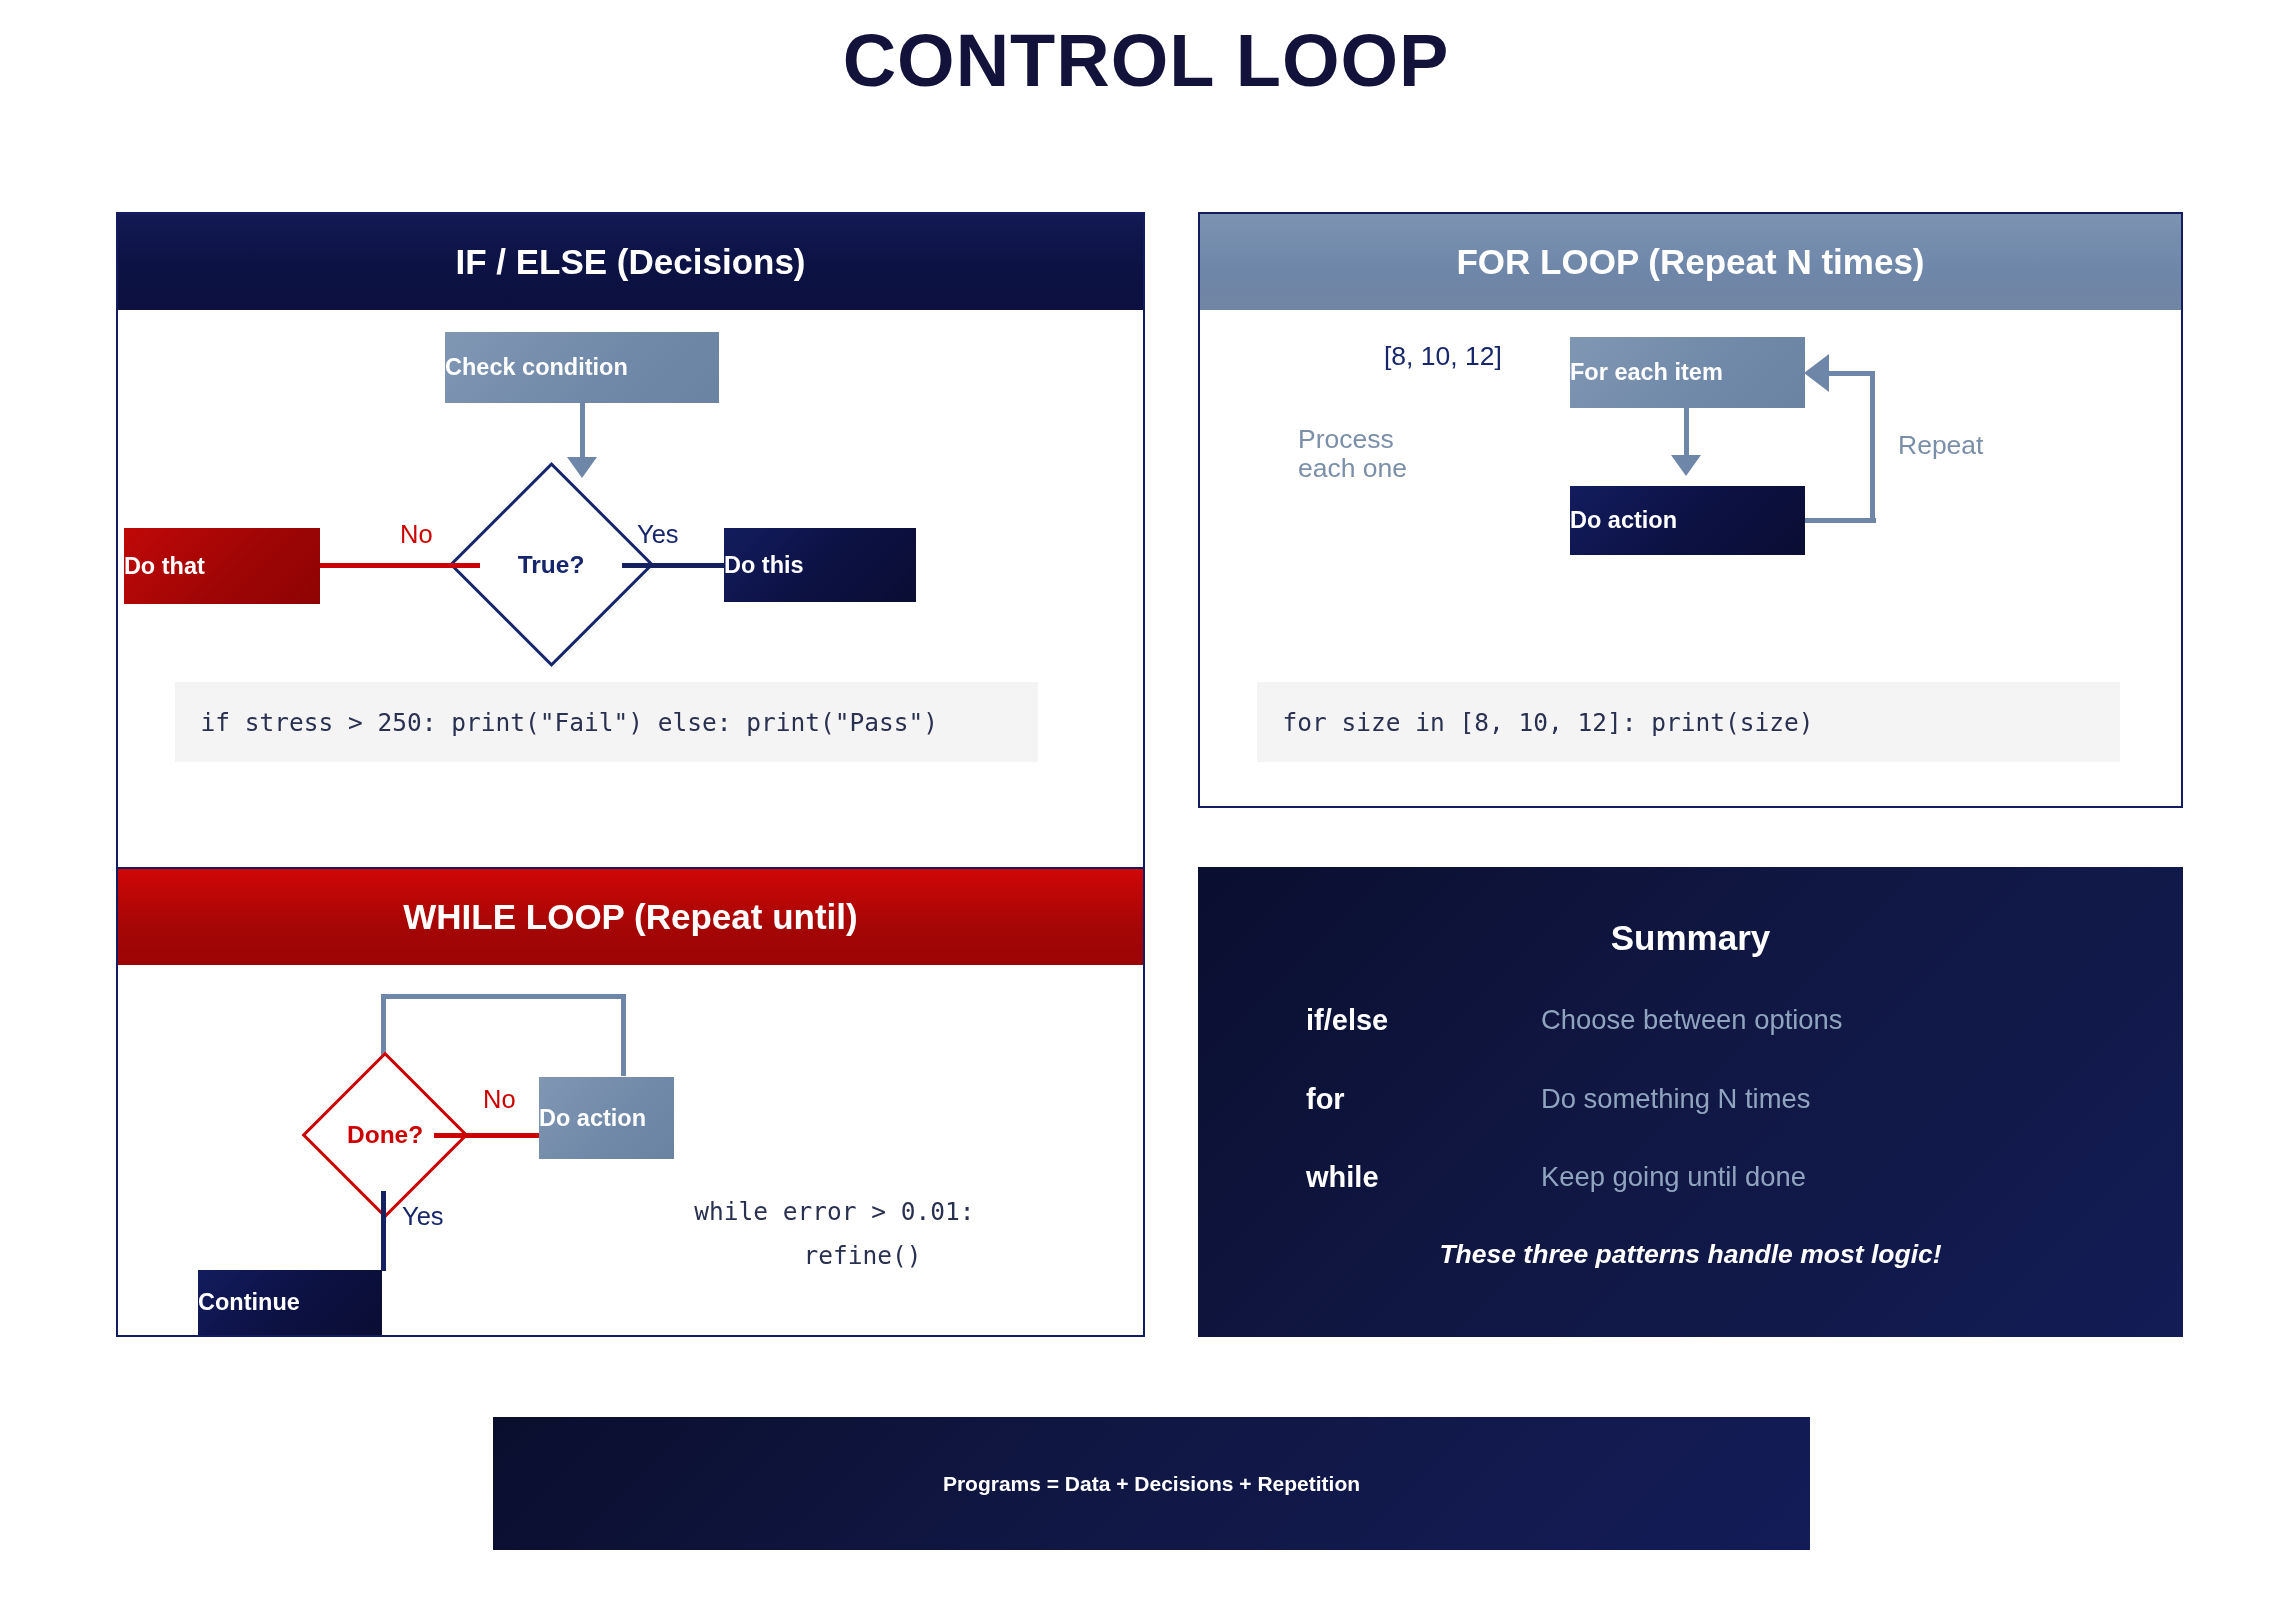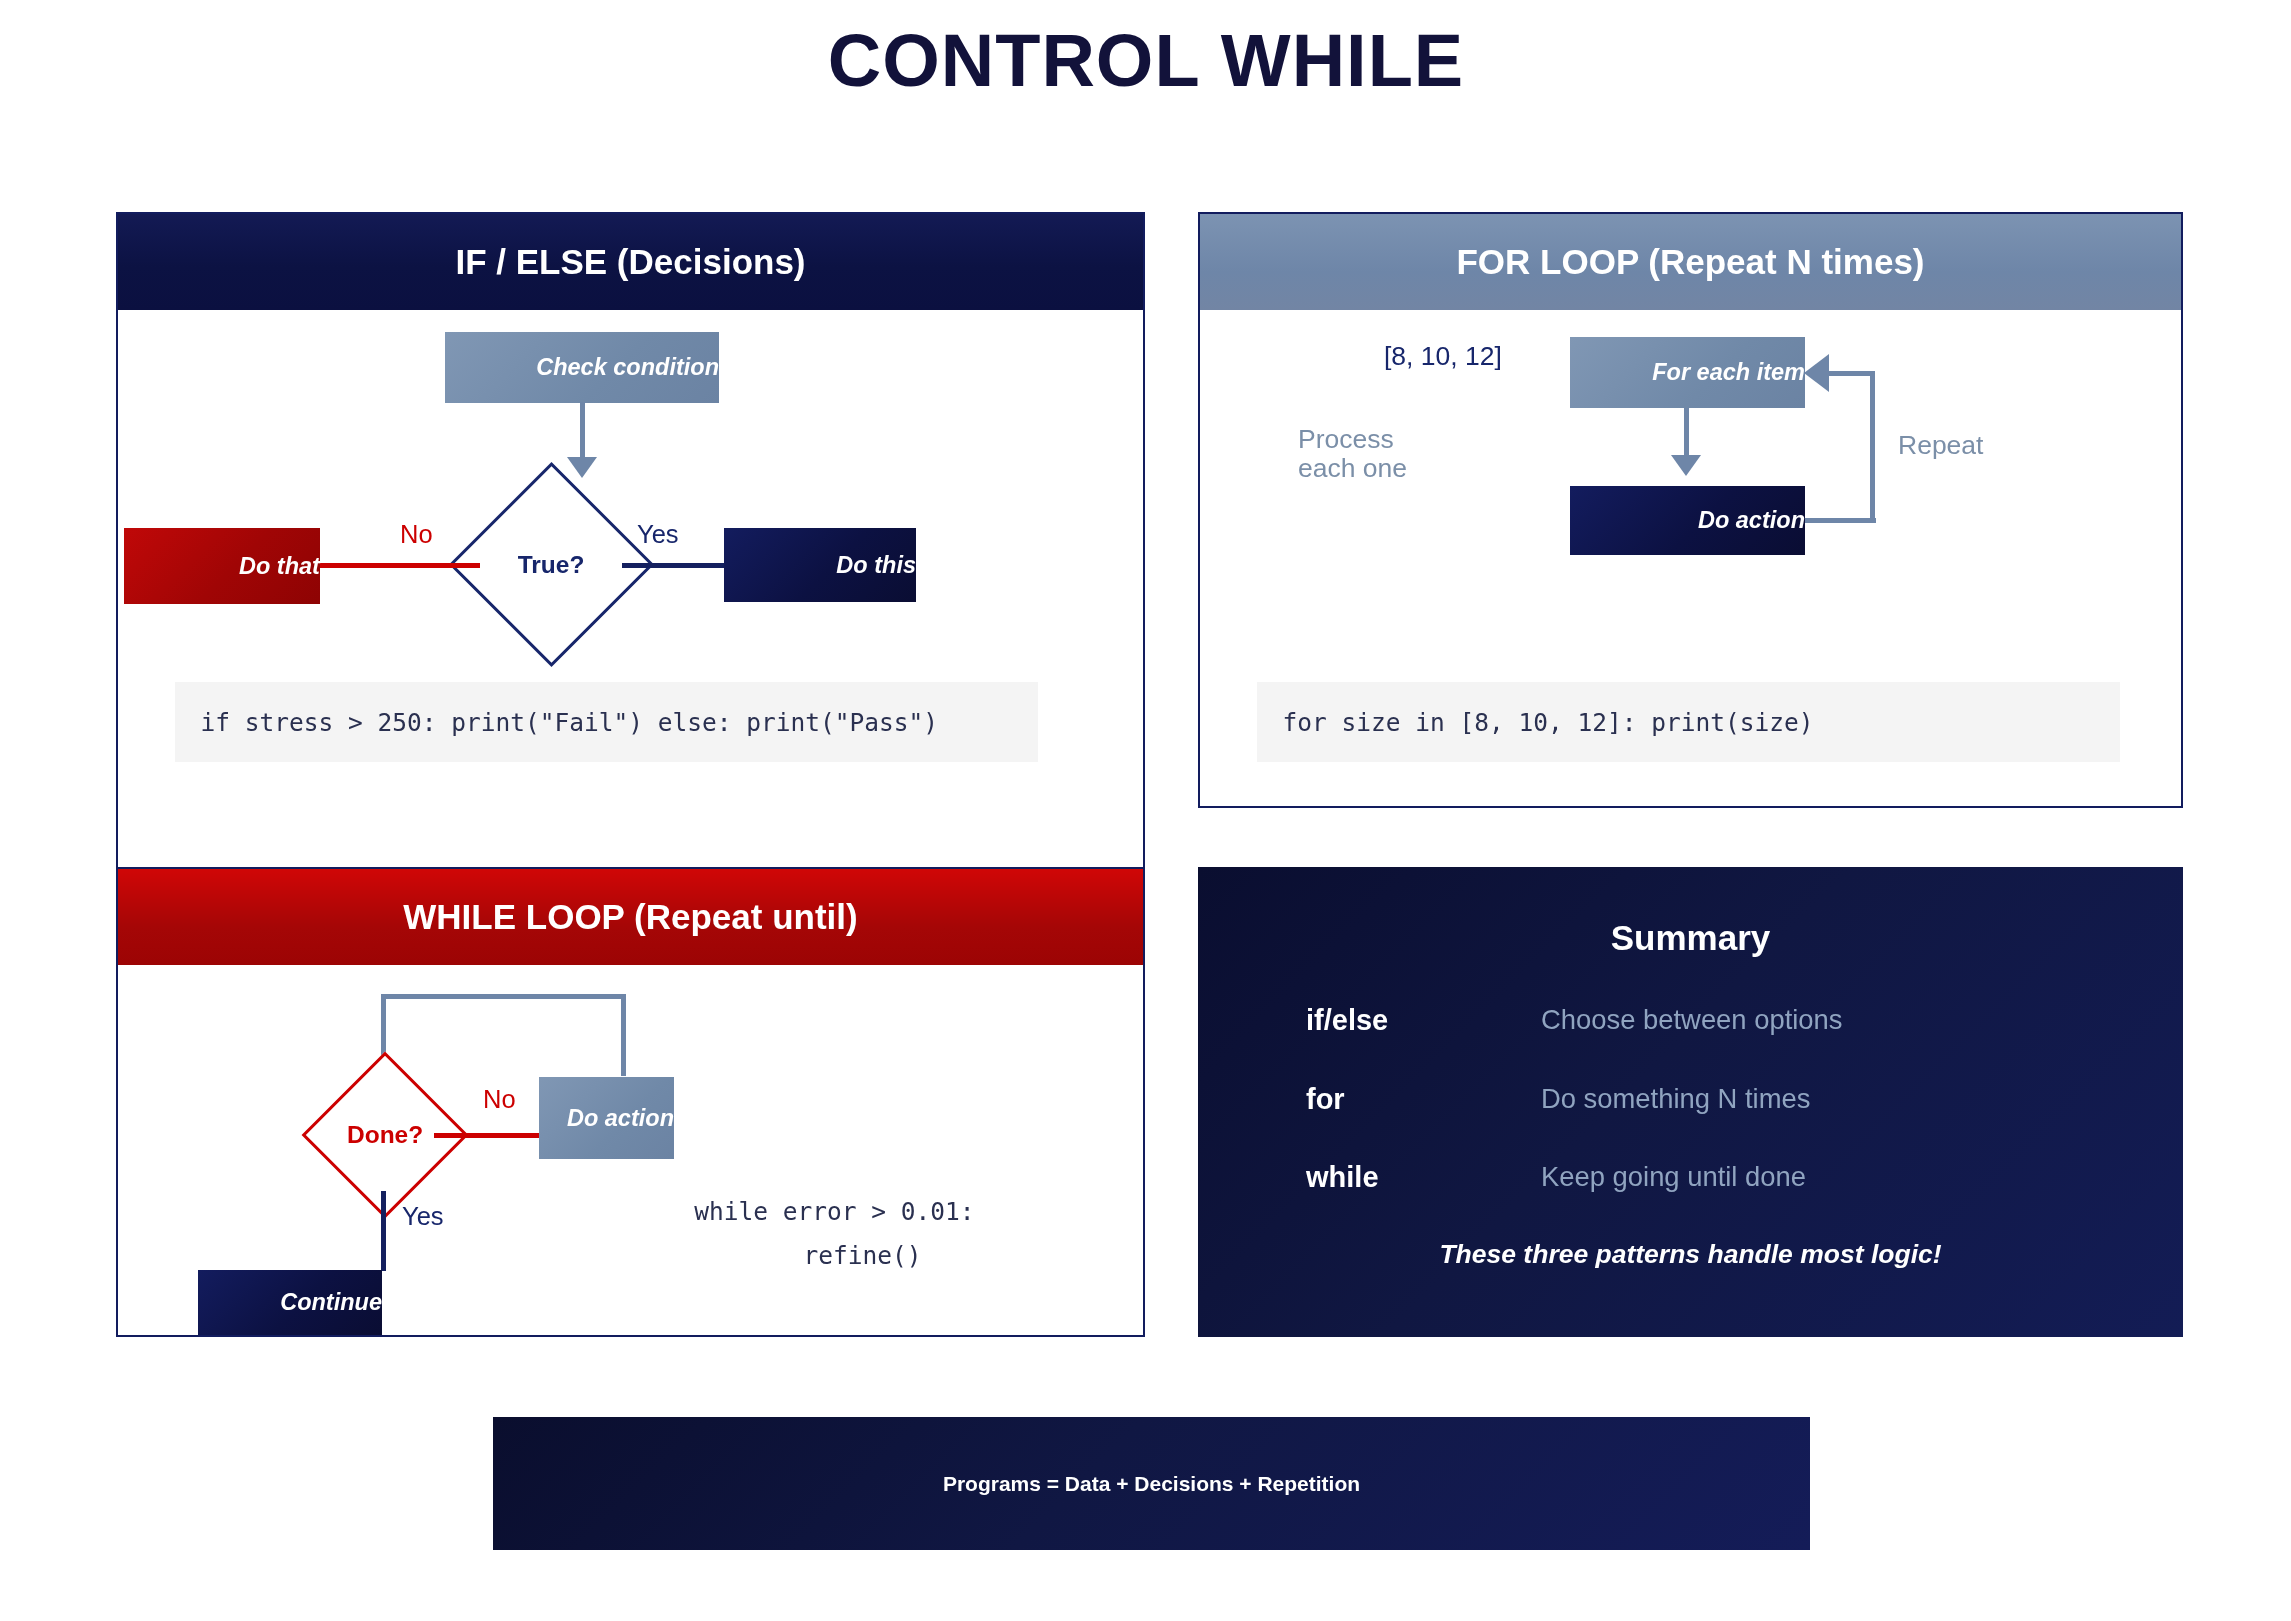--- a/index.html
+++ b/index.html
@@ -65,26 +65,25 @@
     left: 1198px; top: 867px; width: 985px; height: 470px;
     border: none;
     background: linear-gradient(135deg, #0A0E30 0%, #101742 45%, #131C55 100%);
   }
 
   
   .fbox {
     position: absolute;
     display: flex;
     align-items: center;
-    justify-content: flex-end;
+    justify-content: flex-start;
     color: #ffffff;
     font-weight: bold;
     font-size: 23.5px;
     box-sizing: border-box;
-    font-style: italic;
   }
   .fbox-slate { background: linear-gradient(135deg, #8097B4 0%, #7089A8 60%, #6B83A3 100%); }
   .fbox-navy  { background: linear-gradient(135deg, #131C5E 0%, #0C1142 55%, #0A0D33 100%); }
   .fbox-red   { background: linear-gradient(135deg, #C00808 0%, #A00505 55%, #8E0303 100%); }
 
   
   .diamond {
     position: absolute;
     display: flex;
     align-items: center;
@@ -173,21 +172,21 @@
     background: linear-gradient(135deg, #0A0E2E 0%, #101743 45%, #141C58 100%);
     display: flex; align-items: center; justify-content: center;
     color: #ffffff; font-size: 21px; font-weight: bold;
   }
 </style>
 </head>
 <body>
 
 <div class="page">
 
-  <div class="title">CONTROL WHILE</div>
+  <div class="title">CONTROL LOOP</div>
 
   <div class="card" id="card-ifelse">
     <div class="card-head head-navy">IF / ELSE (Decisions)</div>
     <div class="card-body">
 
       <div class="fbox fbox-slate" style="left:327px; top:21.6px; width:274px; height:71px;">
         <span>Check condition</span>
       </div>
 
       <div class="line l-slate" style="left:462px; top:92px; width:4.9px; height:59px;"></div>

